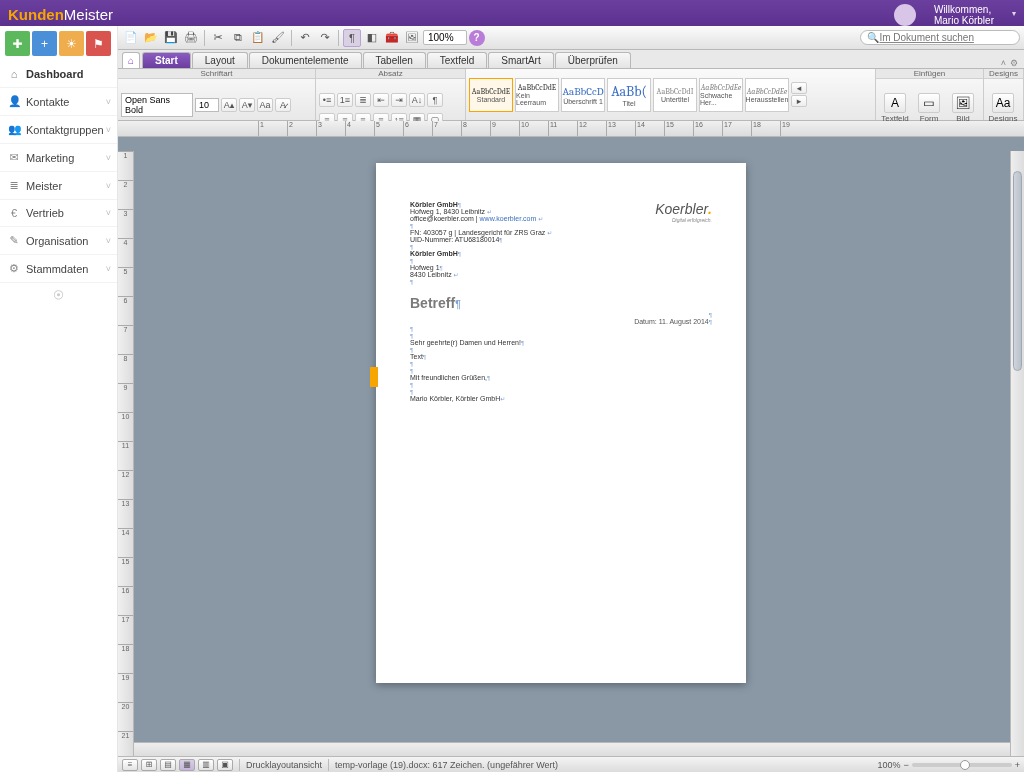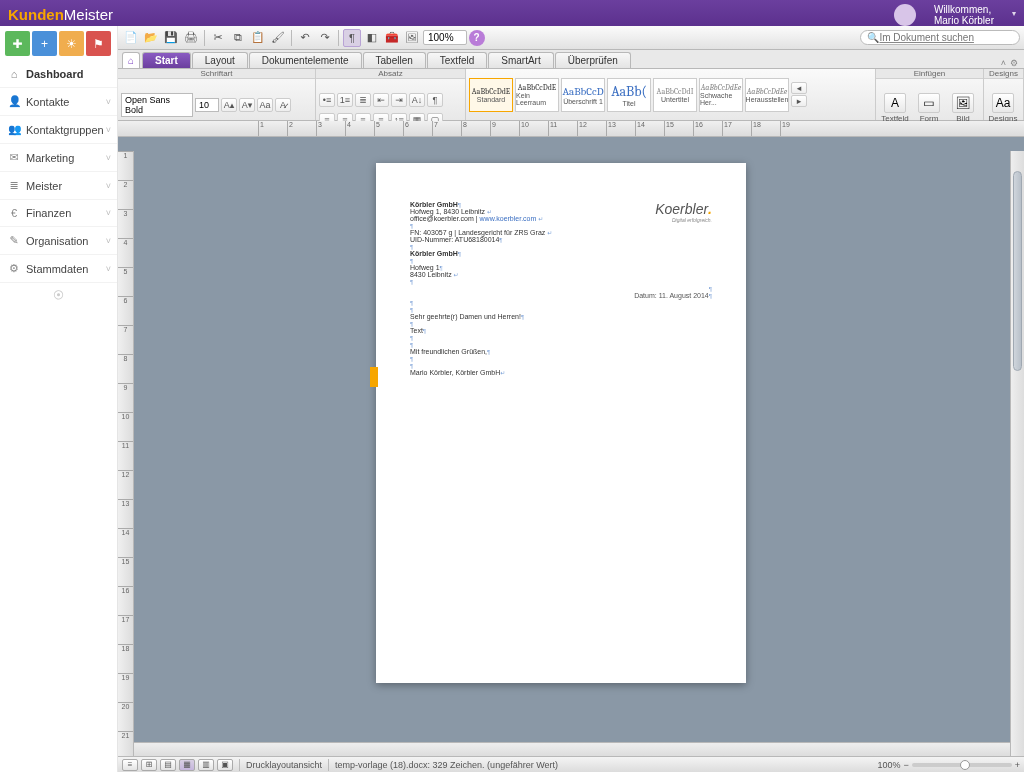--- a/index.html
+++ b/index.html
@@ -143,21 +143,21 @@
         <span>Marketing</span>
         <span class="chv">˅</span>
       </li>
       <li>
         <span class="ico">≣</span>
         <span>Meister</span>
         <span class="chv">˅</span>
       </li>
       <li>
         <span class="ico">€</span>
-        <span>Finanzen</span>
+        <span>Vertrieb</span>
         <span class="chv">˅</span>
       </li>
       <li>
         <span class="ico">✎</span>
         <span>Organisation</span>
         <span class="chv">˅</span>
       </li>
       <li>
         <span class="ico">⚙</span>
         <span>Stammdaten</span>
@@ -388,20 +388,21 @@
             <div class="nm"><span>Koerbler</span><span class="dot">.</span></div>
             <div class="tag">Digital erfolgreich.</div>
           </div>
         </div>
         <span class="pmark">¶</span><br>
         <b>Körbler GmbH</b><span class="pmark">¶</span><br>
         <span class="pmark">¶</span><br>
         <span>Hofweg 1</span><span class="pmark">¶</span><br>
         <span>8430 Leibnitz</span> <span class="pmark">↵</span><br>
         <span class="pmark">¶</span><br>
+        <div class="subject"><span>Betreff</span><span class="pmark" style="font-size:10px;">¶</span></div>
         <div style="text-align:right;"><span class="pmark">¶</span></div>
         <div class="date"><span>Datum:</span> <span>11. August 2014</span><span class="pmark">¶</span></div>
         <span class="pmark">¶</span><br><span class="pmark">¶</span><br>
         <span>Sehr geehrte(r) Damen und Herren!</span><span class="pmark">¶</span><br>
         <span class="pmark">¶</span><br>
         <span>Text</span><span class="pmark">¶</span><br>
         <span class="pmark">¶</span><br><span class="pmark">¶</span><br>
         <span>Mit freundlichen Grüßen,</span><span class="pmark">¶</span><br>
         <span class="pmark">¶</span><br><span class="pmark">¶</span><br>
         <span>Mario Körbler, Körbler GmbH</span><span class="pmark">↵</span>
@@ -417,21 +418,21 @@
   <div class="statusbar">
     <div class="viewbtn">≡</div>
     <div class="viewbtn">⊞</div>
     <div class="viewbtn">▤</div>
     <div class="viewbtn" style="background:linear-gradient(#d9d0e4,#c5b5dd);">▦</div>
     <div class="viewbtn">▥</div>
     <div class="viewbtn">▣</div>
     <div class="vsep"></div>
     <span>Drucklayoutansicht</span>
     <div class="vsep"></div>
-    <span>temp-vorlage (18).docx: 329 Zeichen. (ungefährer Wert)</span>
+    <span>temp-vorlage (19).docx: 617 Zeichen. (ungefährer Wert)</span>
     <div class="spacer"></div>
     <span>100%</span>
     <span>−</span>
     <div class="zoom-slider">
         <div class="knob"></div>
       </div>
     <span>+</span>
   </div>
 
 </div>

